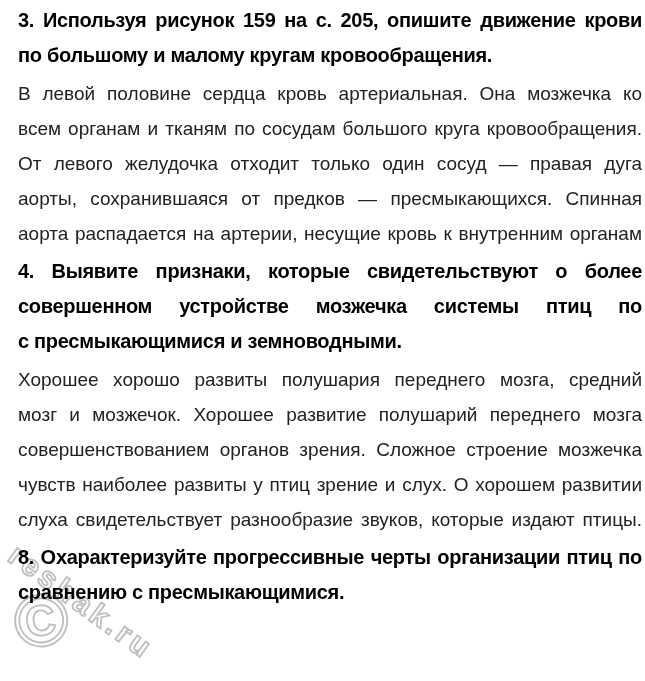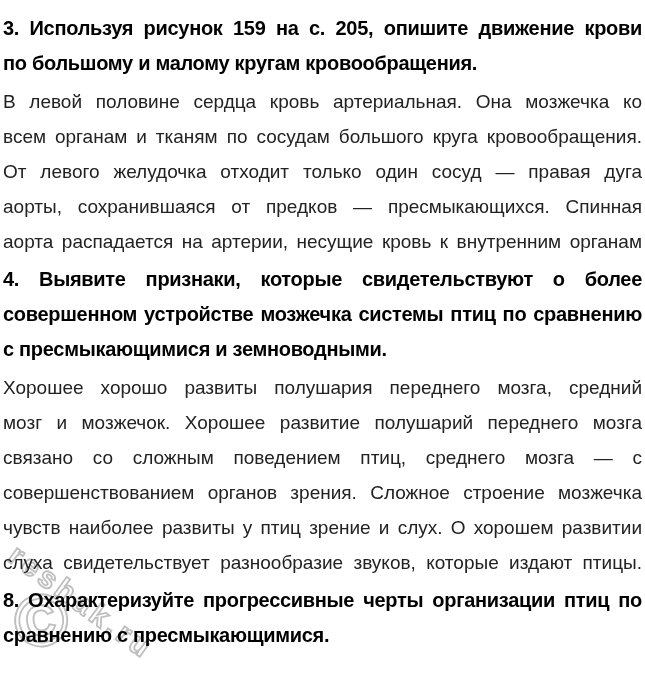--- a/index.html
+++ b/index.html
@@ -10,22 +10,21 @@
   body {
     width: 645px;
     height: 681px;
     overflow: hidden;
     position: relative;
     font-family: "Liberation Sans", "DejaVu Sans", sans-serif;
   }
   .content {
     position: relative;
     z-index: 1;
-    padding: 3px 3px 0 3px;
-    margin-top: 8px;
+    padding: 3px 3px 0 18px;
   }
   .block {
     margin: 0 0 3px 0;
   }
   .line {
     display: block;
     height: 35px;
     line-height: 35px;
     overflow: hidden;
   }
@@ -99,21 +98,20 @@
 
   <div class="block heading">
     <span class="line stretch">4. Выявите признаки, которые свидетельствуют о более</span>
     <span class="line stretch">совершенном устройстве мозжечка системы птиц по сравнению</span>
     <span class="line">с пресмыкающимися и земноводными.</span>
   </div>
 
   <div class="block paragraph">
     <span class="line stretch">Хорошее хорошо развиты полушария переднего мозга, средний</span>
     <span class="line stretch">мозг и мозжечок. Хорошее развитие полушарий переднего мозга</span>
-    <span class="line stretch">связано со сложным поведением птиц, среднего мозга — с</span>
     <span class="line stretch">совершенствованием органов зрения. Сложное строение мозжечка</span>
     <span class="line stretch">чувств наиболее развиты у птиц зрение и слух. О хорошем развитии</span>
     <span class="line stretch">слуха свидетельствует разнообразие звуков, которые издают птицы.</span>
   </div>
 
   <div class="block heading">
     <span class="line stretch">8. Охарактеризуйте прогрессивные черты организации птиц по</span>
     <span class="line">сравнению с пресмыкающимися.</span>
   </div>
 

